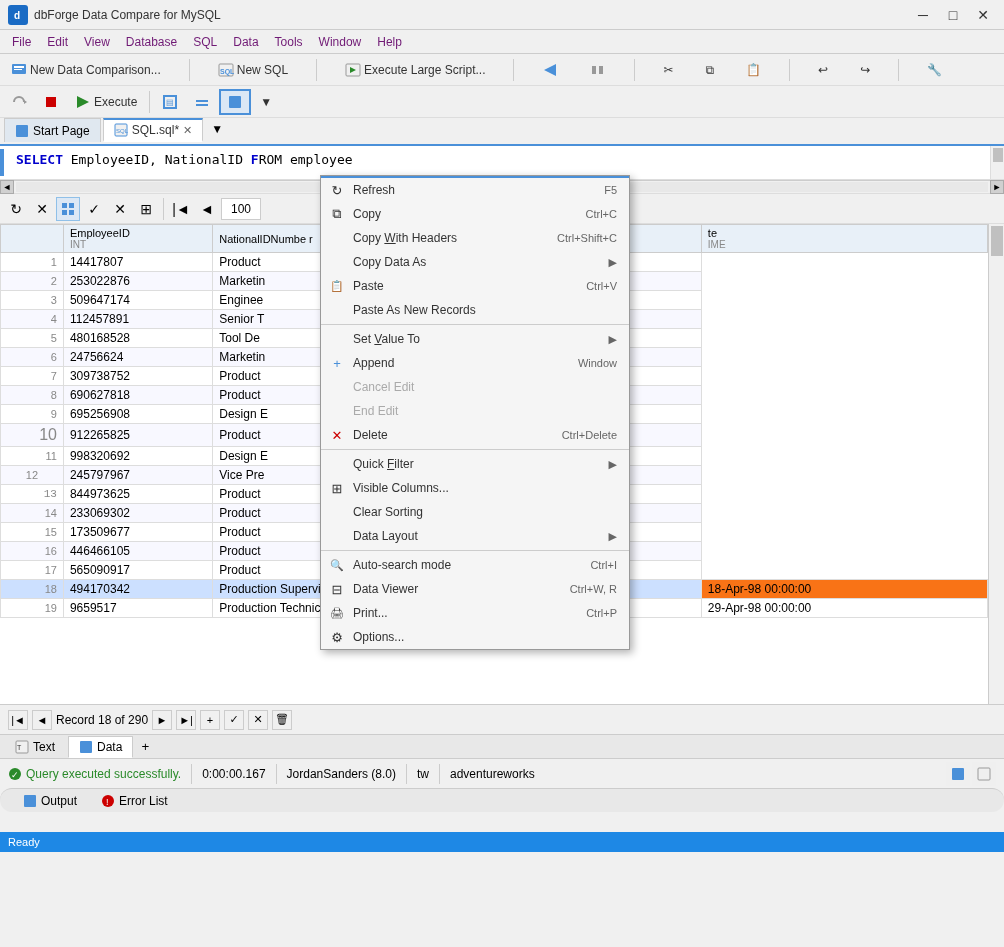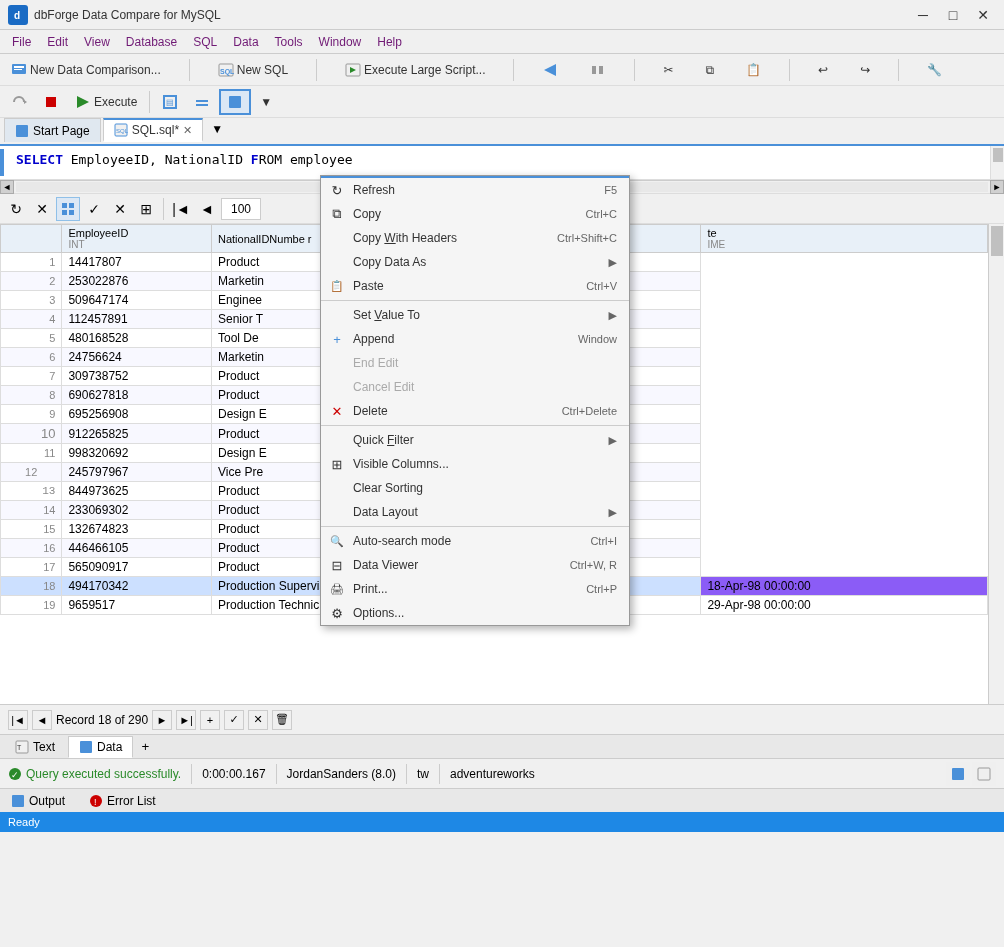--- a/index.html
+++ b/index.html
@@ -320,21 +320,21 @@
             <td>Product</td>
             <td>-98 00:00:00</td>
           </tr>
           <tr>
             <td style="color: rgb(136, 136, 136); text-align: right; min-width: 24px; font-size: 11px;">9</td>
             <td>695256908</td>
             <td>Design E</td>
             <td>-98 00:00:00</td>
           </tr>
           <tr>
-            <td style="color: rgb(136, 136, 136); text-align: right; min-width: 24px; font-size: 13px;">10</td>
+            <td style="color: rgb(136, 136, 136); text-align: right; min-width: 24px; font-size: 16px;">10</td>
             <td>912265825</td>
             <td>Product</td>
             <td>-98 00:00:00</td>
           </tr>
           <tr>
             <td style="color: rgb(136, 136, 136); text-align: right; min-width: 24px; font-size: 11px;">11</td>
             <td>998320692</td>
             <td>Design E</td>
             <td>-98 00:00:00</td>
           </tr>
@@ -351,21 +351,21 @@
             <td>-98 00:00:00</td>
           </tr>
           <tr>
             <td style="color: rgb(136, 136, 136); text-align: right; min-width: 24px; font-size: 11px;">14</td>
             <td>233069302</td>
             <td>Product</td>
             <td>-98 00:00:00</td>
           </tr>
           <tr>
             <td style="color: rgb(136, 136, 136); text-align: right; min-width: 24px; font-size: 11px;">15</td>
-            <td>132674823</td>
+            <td>173509677</td>
             <td>Product</td>
             <td>-98 00:00:00</td>
           </tr>
           <tr>
             <td style="color: rgb(136, 136, 136); text-align: right; min-width: 24px; font-size: 11px;">16</td>
             <td>446466105</td>
             <td>Product</td>
             <td>-98 00:00:00</td>
           </tr>
           <tr>
@@ -374,21 +374,21 @@
             <td>Product</td>
             <td>-98 00:00:00</td>
           </tr>
           <tr style="background: rgb(204, 224, 255);">
             <td style="color: rgb(136, 136, 136); text-align: right; min-width: 24px; font-size: 11px;">18</td>
             <td style="background: rgb(204, 224, 255);">494170342</td>
             <td style="background: rgb(204, 224, 255);">
               <div style="display: flex; align-items: center; gap: 2px;">Production Supervisor - ...<button style="background: white; border: 1px solid rgb(153, 153, 153); width: 16px; height: 14px; cursor: pointer; font-size: 8px; display: flex; align-items: center; justify-content: center; flex-shrink: 0;">▼</button></div>
             </td>
             <td style="background: rgb(204, 224, 255);">08-Sep-46 00:00:00</td>
-            <td style="background: #8b5cf6;">18-Apr-98 00:00:00</td>
+            <td style="background: #f97316;">18-Apr-98 00:00:00</td>
           </tr>
           <tr>
             <td style="color: rgb(136, 136, 136); text-align: right; min-width: 24px; font-size: 11px;">19</td>
             <td>9659517</td>
             <td>Production Technician - WC10</td>
             <td>30-Apr-46 00:00:00</td>
             <td>29-Apr-98 00:00:00</td>
           </tr>
         </tbody>
     </table>
@@ -416,35 +416,38 @@
   </div>
   <div class="ctx-item">
     <span>Copy Data As</span>
     <span class="ctx-arrow">▶</span>
   </div>
   <div class="ctx-item">
     <span class="ctx-icon" style="font-size:11px;">📋</span>
     <span>Paste</span>
     <span class="ctx-shortcut">Ctrl+V</span>
   </div>
+  <div class="ctx-item">
+    <span>Paste As New Records</span>
+  </div>
   <div class="ctx-separator"></div>
   <div class="ctx-item">
     <span>Set <u>V</u>alue To</span>
     <span class="ctx-arrow">▶</span>
   </div>
   <div class="ctx-item">
     <span class="ctx-icon" style="color:#4a90d9;">+</span>
     <span>Append</span>
     <span class="ctx-shortcut">Window</span>
   </div>
   <div class="ctx-item disabled">
+    <span>Cancel Edit</span>
+  </div>
+  <div class="ctx-item disabled">
     <span>End Edit</span>
-  </div>
-  <div class="ctx-item disabled">
-    <span>Cancel Edit</span>
   </div>
   <div class="ctx-item">
     <span class="ctx-icon" style="color:#cc0000;">✕</span>
     <span>Delete</span>
     <span class="ctx-shortcut">Ctrl+Delete</span>
   </div>
   <div class="ctx-separator"></div>
   <div class="ctx-item">
     <span>Quick <u>F</u>ilter</span>
     <span class="ctx-arrow">▶</span>
@@ -534,31 +537,31 @@
         </svg>
     </button>
     <button class="status-icon-btn">
       <svg width="14" height="14" viewBox="0 0 14 14">
           <rect x="1" y="1" width="12" height="12" fill="none" stroke="#999" rx="1"></rect>
         </svg>
     </button>
   </div>
 </div>
 
-<div style="height:24px; background:#e8e8e8; border-top:1px solid #ccc; display:flex; align-items:center; padding:0 0; gap:2px;">
+<div style="height:24px; background:#e8e8e8; border-top:1px solid #ccc; display:flex; align-items:center; padding:0 12px; gap:2px;border-radius:12px;">
   <div class="bot-tab" style="display:flex; align-items:center; gap:4px;">
     <svg width="14" height="14" viewBox="0 0 14 14">
         <rect x="1" y="1" width="12" height="12" fill="#4a90d9" rx="1"></rect>
       </svg>
     <span>Output</span>
   </div>
   <div class="bot-tab" style="display:flex; align-items:center; gap:4px;">
     <svg width="14" height="14" viewBox="0 0 14 14">
         <circle cx="7" cy="7" r="6" fill="#cc0000"></circle>
         <text x="5" y="11" font-size="9" fill="white">!</text>
       </svg>
     <span>Error List</span>
   </div>
 </div>
 
-<div id="app-status" style="height:20px; background:#1e88e5; display:flex; align-items:center; padding:0 8px;">
+<div id="app-status" style="height:20px; background:#1e88e5; display:flex; align-items:center; padding:0 8px;margin-top:20px;">
   <span style="color:white; font-size:11px;">Ready</span>
 </div>
 
 </body></html>

